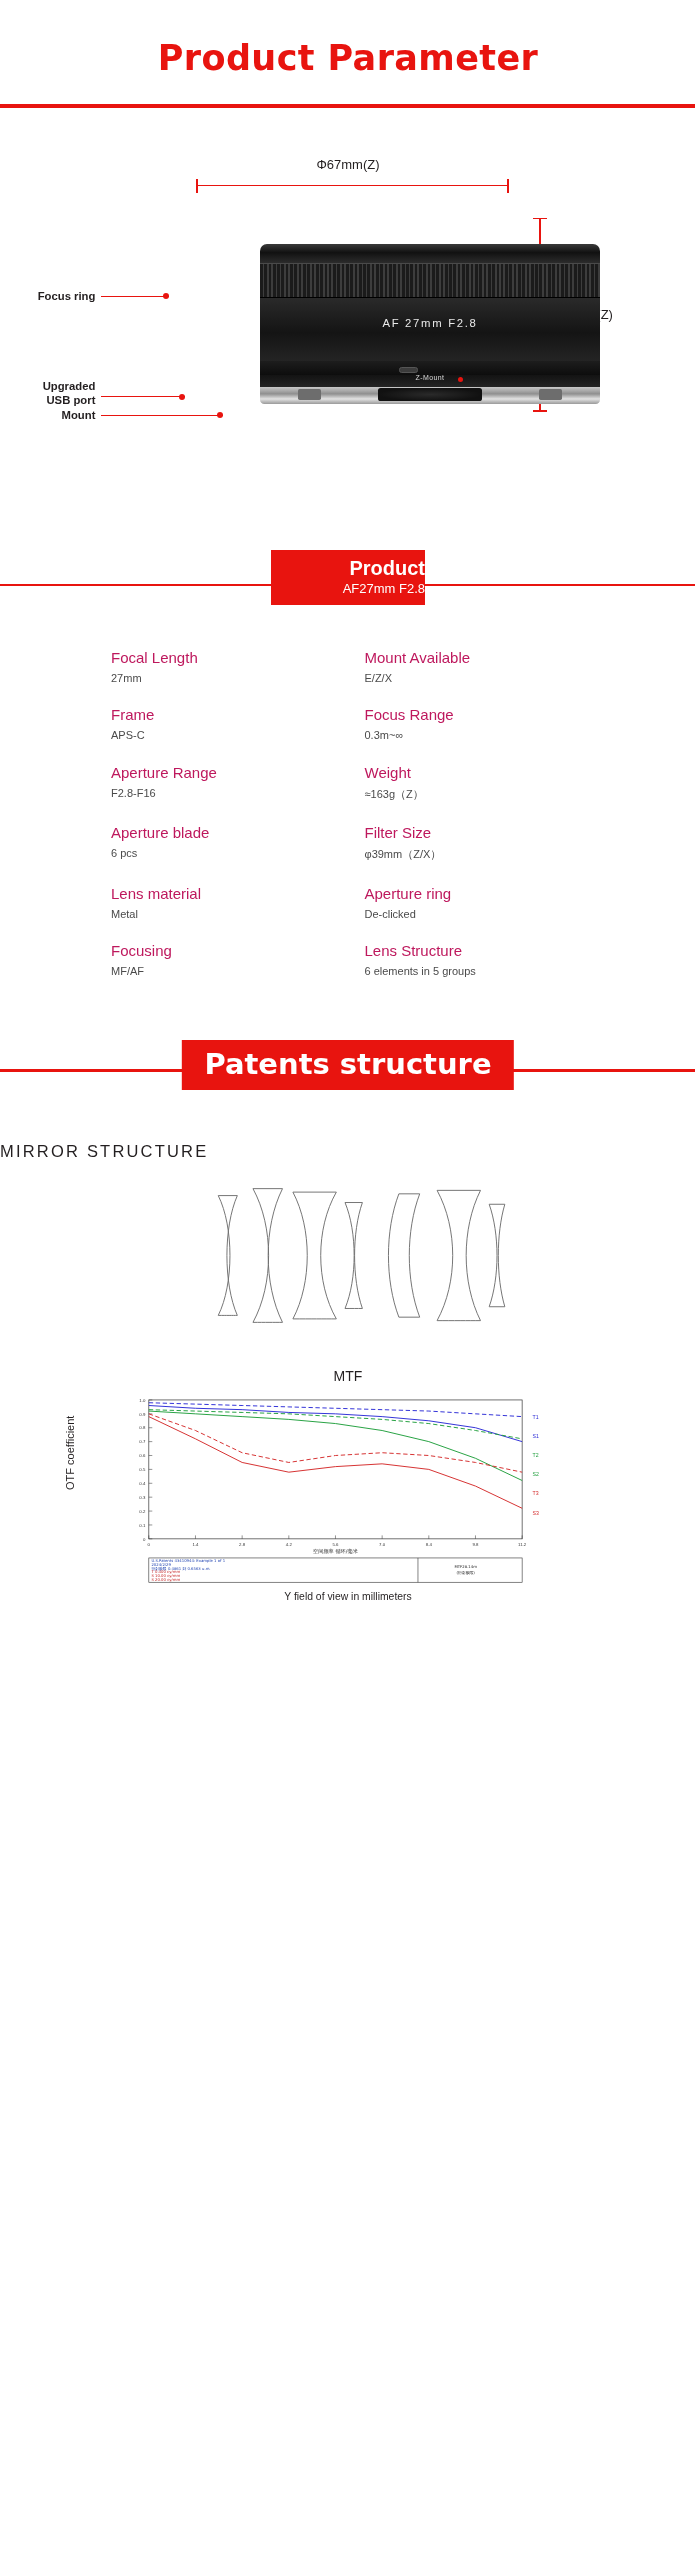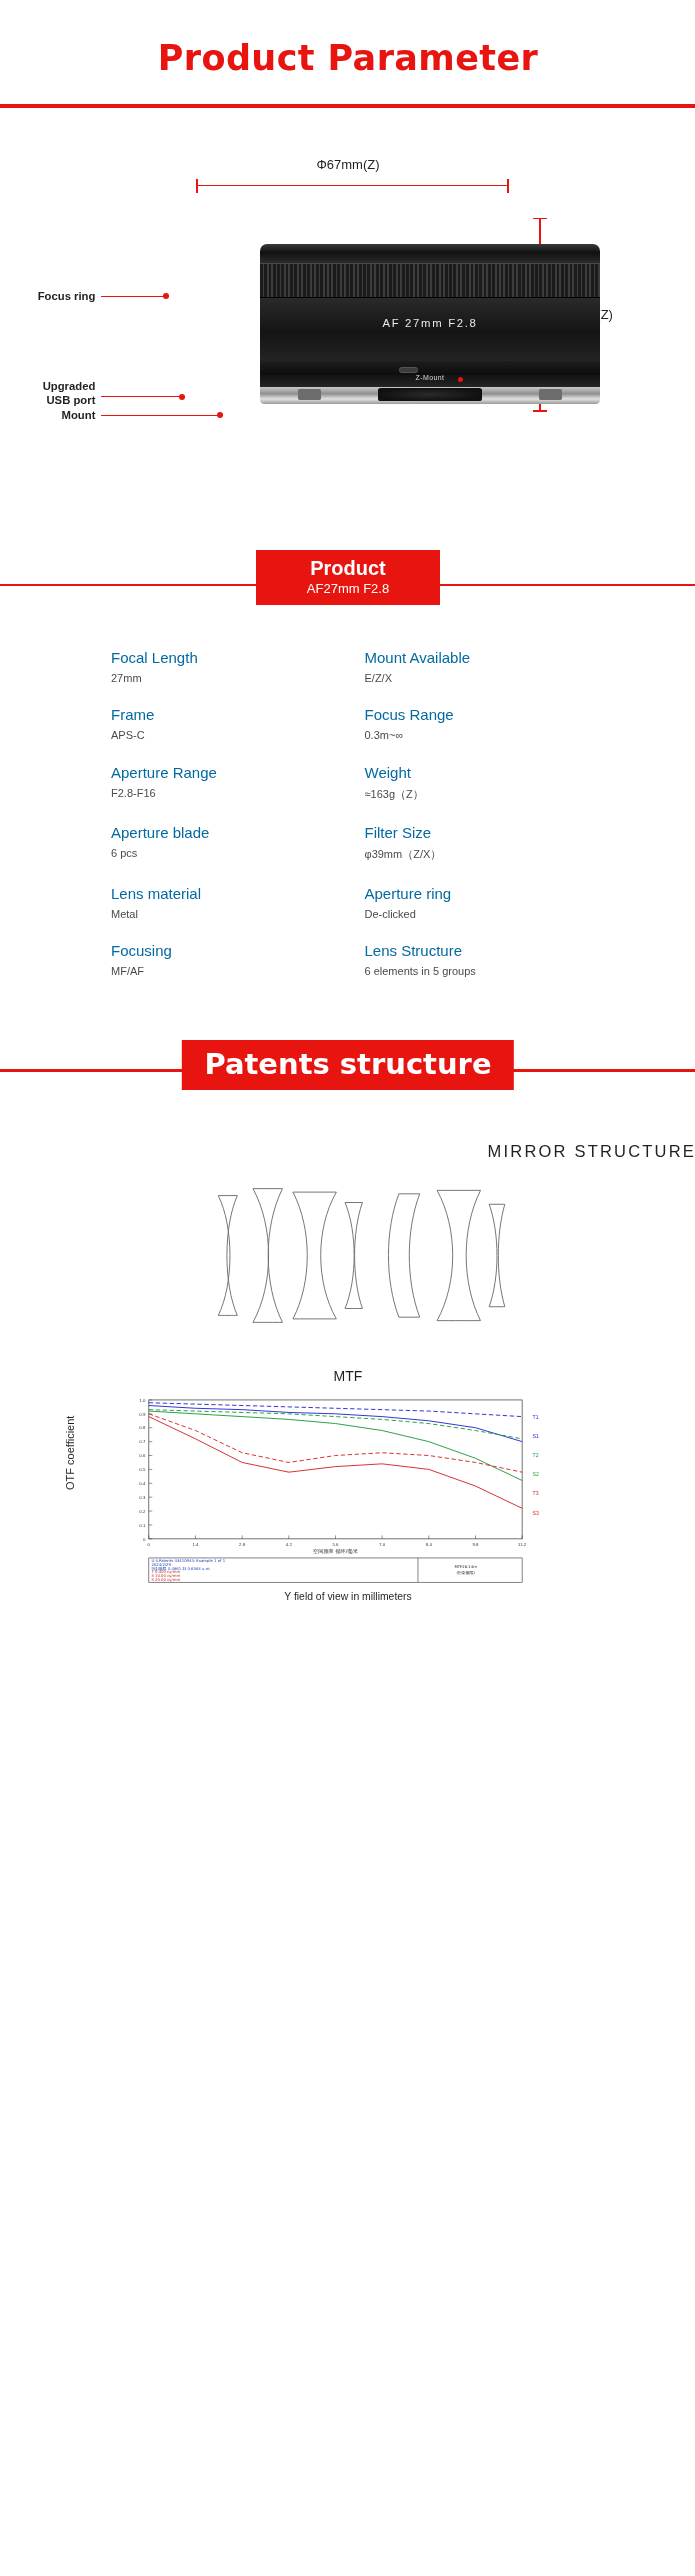--- a/index.html
+++ b/index.html
@@ -223,41 +223,41 @@
     position: absolute;
     top: 34px; left: 0; right: 0;
     height: 2.6px;
     background: #e8140f;
   }
   .banner-box {
     position: absolute;
     left: 50%;
     transform: translateX(-50%);
     top: 0;
-    width: 184px;
+    width: 154px;
     background: #e8140f;
     color: #ffffff;
-    text-align: center;
+    text-align: right;
     padding: 7px 0 7.8px 0;
   }
   .banner-box .b1 { font-size: 20px; font-weight: bold; line-height: 1.15; }
   .banner-box .b2 { font-size: 13px; line-height: 1.4; }
 
   .spec-grid {
     margin: 31px 0 0 0;
     padding: 0 104px 0 111px;
     display: grid;
     grid-template-columns: 1fr 1fr;
     column-gap: 26px;
     row-gap: 0;
   }
   .spec-item { margin-bottom: 22.6px; }
   .spec-label {
     font-size: 15px;
-    color: #0369a1;
+    color: #be185d;
     margin-bottom: 6px;
   }
   .spec-value {
     font-size: 11px;
     color: #4a4a4a;
   }
 
   
   .section-3 { margin-top: 40px; }
   .banner-row-3 { position: relative; height: 57px; }
@@ -274,21 +274,21 @@
     top: 0;
     background: #e8140f;
     color: #fff;
     font-size: 29px;
     font-weight: bold;
     padding: 7px 22.6px 8.7px 22.6px;
     white-space: nowrap;
     font-family: "DejaVu Sans", sans-serif;
   }
   .mirror-title {
-    text-align: right;
+    text-align: left;
     font-size: 16.5px;
     letter-spacing: 2.2px;
     margin-top: 45px;
     color: #231f20;
   }
   .optics-wrap {
     margin-top: 12px;
     display: flex;
     justify-content: center;
   }

